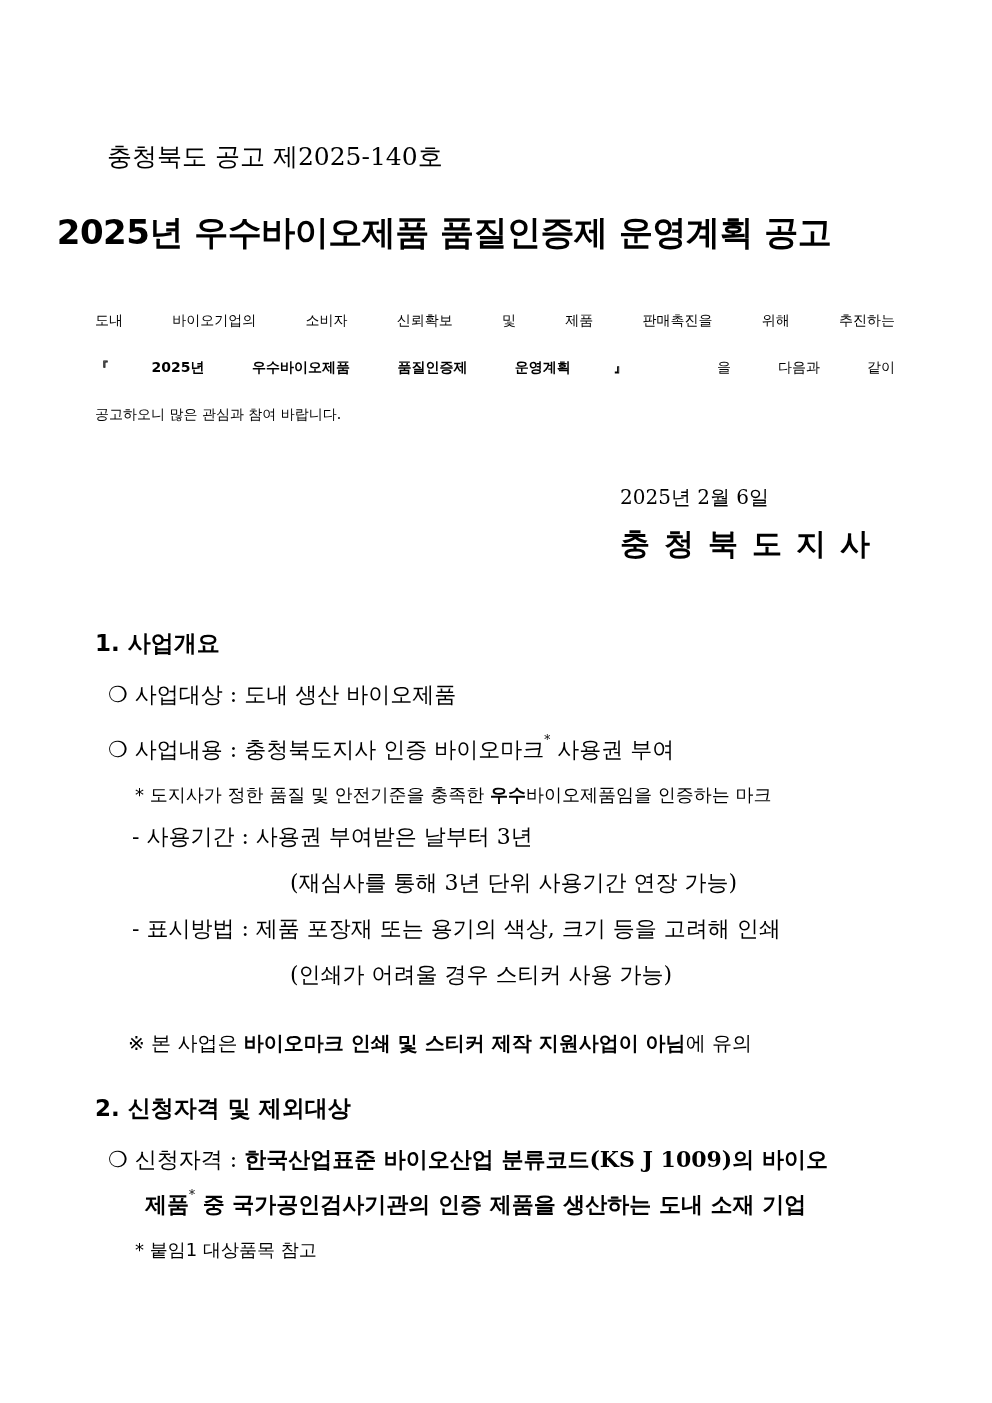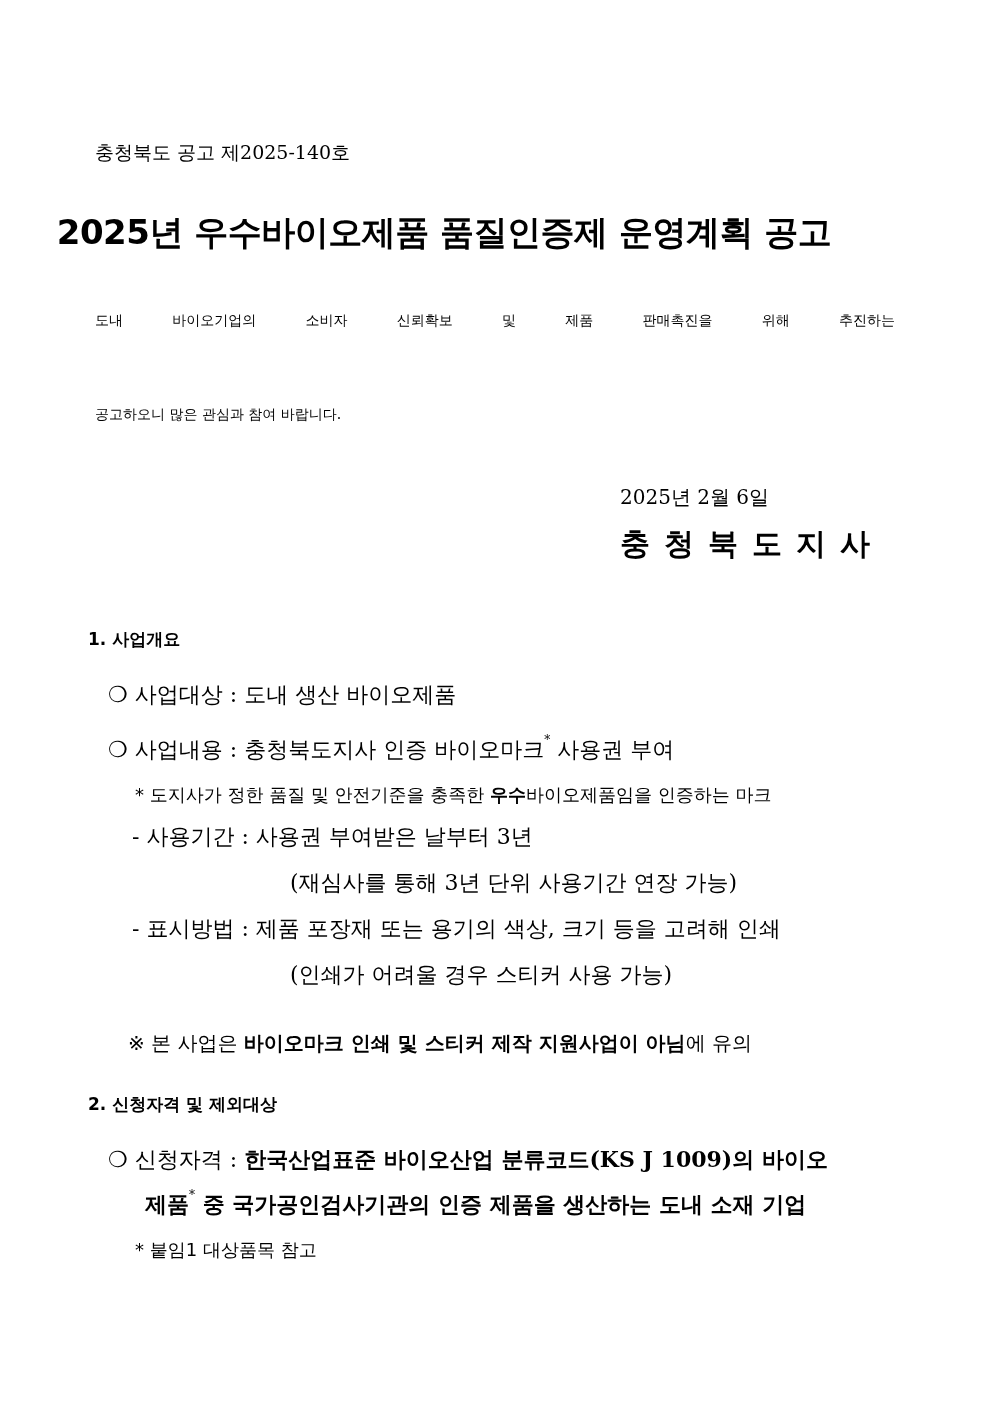--- a/index.html
+++ b/index.html
@@ -1,42 +1,43 @@
 <!DOCTYPE html>
 <html><head>
 <meta charset="utf-8">
 <style>
   html,body{margin:0;padding:0;background:#fff;}
   body{width:992px;height:1403px;position:relative;overflow:hidden;color:#000;
        font-family:"DejaVu Serif","Liberation Serif",serif;}
   .abs{position:absolute;white-space:nowrap;}
   .serif{font-family:"DejaVu Serif","Liberation Serif",serif;}
   .sans{font-family:"DejaVu Sans","Liberation Sans",sans-serif;}
-  .notice-no{left:95px;top:140px;font-size:19px;}
+  .notice-no{left:107px;top:140px;font-size:25px;}
   .title{left:0;width:888px;text-align:center;top:210px;font-size:34px;font-weight:bold;letter-spacing:-0.5px;}
   .intro{left:95px;width:800px;font-size:14px;}
   .intro-line{position:absolute;left:0;width:800px;text-align:justify;text-align-last:justify;white-space:nowrap;}
   .intro-line.last{text-align-last:left;}
   .date{left:620px;top:484px;font-size:20px;}
   .issuer{left:620px;top:524px;font-size:30px;font-weight:bold;letter-spacing:14px;}
-  .h1{left:88px;font-size:17px;font-weight:bold;}
+  .h1{left:95px;font-size:23px;font-weight:bold;}
   .item{font-size:22px;}
   .note{font-size:18px;}
   b{font-weight:bold;}
   sup{font-size:12px;vertical-align:top;position:relative;top:-2px;}
 </style>
 </head>
 <body>
 
 <div class="abs notice-no serif">충청북도 공고 제2025-140호</div>
 
 <div class="abs title sans">2025년 우수바이오제품 품질인증제 운영계획 공고</div>
 
 <div class="abs intro serif" style="top:312px;height:130px;">
   <div class="intro-line" style="top:0;">도내 바이오기업의 소비자 신뢰확보 및 제품 판매촉진을 위해 추진하는</div>
+  <div class="intro-line" style="top:47px;"><b class="sans">『2025년 우수바이오제품 품질인증제 운영계획』</b> <span>을 다음과 같이</span></div>
   <div class="intro-line last" style="top:94px;">공고하오니 많은 관심과 참여 바랍니다.</div>
 </div>
 
 <div class="abs date serif">2025년  2월  6일</div>
 <div class="abs issuer sans">충청북도지사</div>
 
 <div class="abs h1 sans" style="top:628px;">1. 사업개요</div>
 
 <div class="abs item serif" style="left:108px;top:680px;">
   <span>❍</span>

